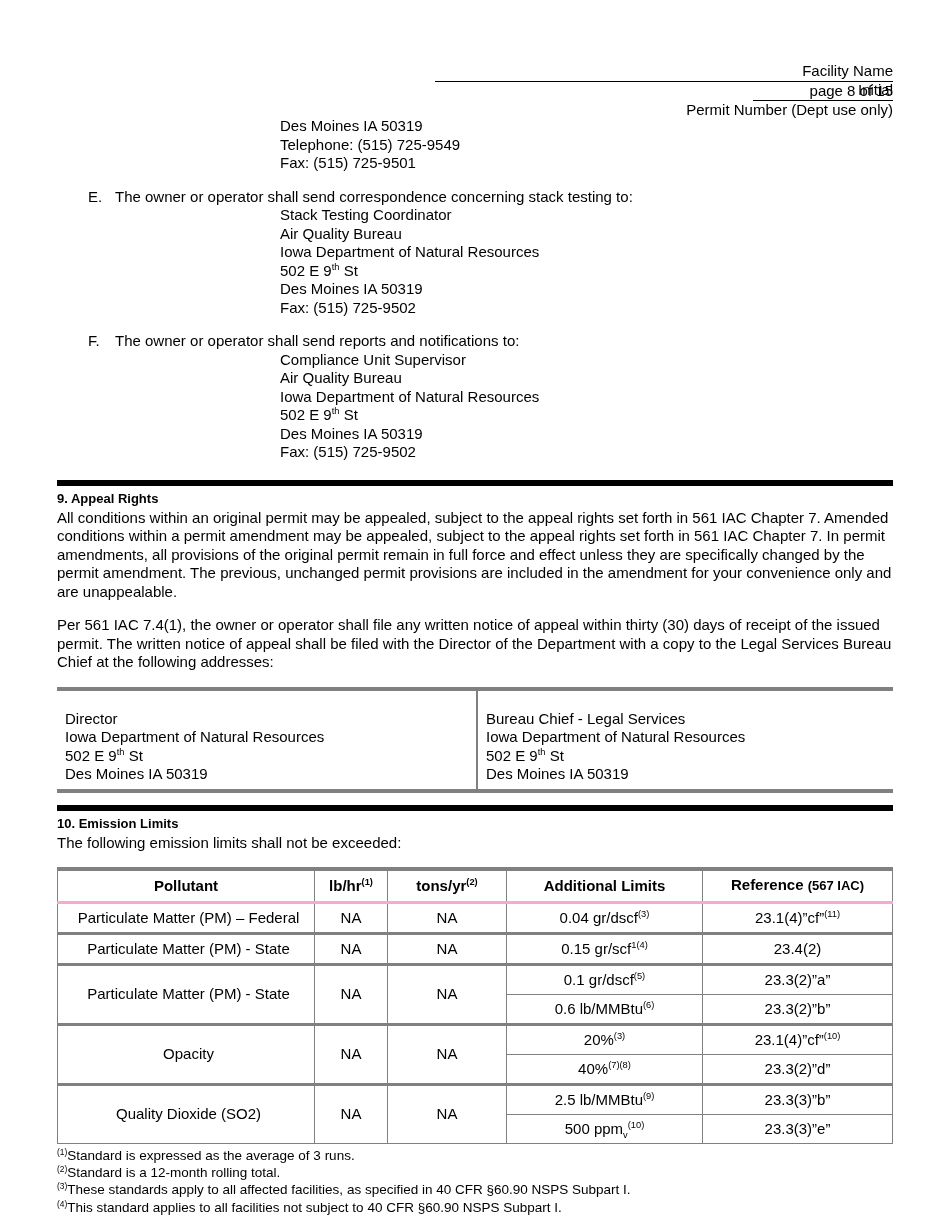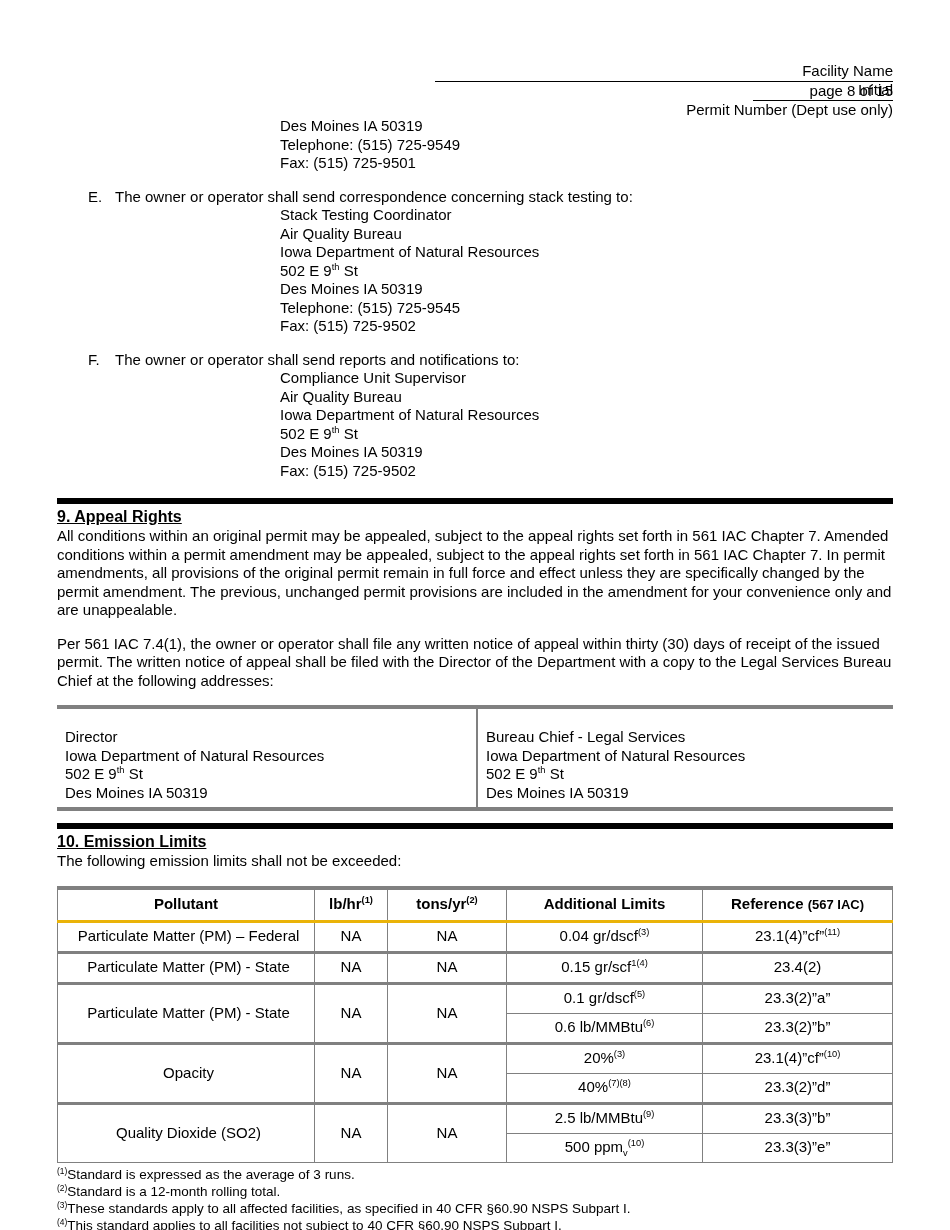--- a/index.html
+++ b/index.html
@@ -26,34 +26,34 @@
   .top-addr { margin-top:17px; }
 
   .item { display:flex; margin-top:15px; }
   .item-letter { width:27px; margin-left:31px; flex:none; }
   .item-lead { flex:1; }
 
   
   .bar { height:6px; background:#000; }
   .bar-9  { margin-top:18px; }
   .bar-10 { margin-top:12px; }
-  .sec-title { font-weight:bold; font-size:16px; line-height:21px; margin-top:2px;text-decoration:underline; }
+  .sec-title { font-weight:bold; font-size:13px; line-height:21px; margin-top:2px; }
   .para { margin-top:0; }
   .para + .para { margin-top:13px; }
 
   
   .addr-table { display:flex; border-top:4px solid #808080; border-bottom:4px solid #808080; margin-top:10px; }
   .addr-col { padding:19px 8px 5px 8px; box-sizing:border-box; }
   .addr-col-left { width:421px; border-right:2px solid #808080; flex:none; }
   .addr-col-right { flex:1; }
 
   
   table.em { width:100%; border-collapse:collapse; table-layout:fixed; margin-top:15px; }
   table.em th, table.em td { border:1.5px solid #808080; text-align:center; padding:0 4px; font-size:15px; }
-  table.em th { font-weight:bold; height:30px; border-top:4px solid #808080; border-bottom:3px solid #eab308; }
+  table.em th { font-weight:bold; height:30px; border-top:4px solid #808080; border-bottom:3px solid #f9a8d4; }
   table.em td { height:28px; }
   table.em tr.major > td { border-top:3px solid #808080; }
   table.em td.pol { text-align:center; padding-left:9px; }
   .hdr-small { font-size:13px; }
 
   sup { font-size:0.62em; line-height:0; vertical-align:super;text-align:center; }
   sub { font-size:0.62em; line-height:0; vertical-align:sub; }
 
   .footnotes { font-size:13.5px; line-height:17.2px; margin-top:3px; }
 </style>
@@ -84,21 +84,20 @@
   <div class="item">
     <span class="item-letter">E.</span>
     <span class="item-lead">The owner or operator shall send correspondence concerning stack testing to:</span>
   </div>
   <div class="addr-block">
     <div>Stack Testing Coordinator</div>
     <div>Air Quality Bureau</div>
     <div>Iowa Department of Natural Resources</div>
     <div>502 E 9<sup>th</sup> St</div>
     <div>Des Moines IA 50319</div>
-    <div>Telephone: (515) 725-9545</div>
     <div>Fax: (515) 725-9502</div>
   </div>
 
   <div class="item">
     <span class="item-letter">F.</span>
     <span class="item-lead">The owner or operator shall send reports and notifications to:</span>
   </div>
   <div class="addr-block">
     <div>Compliance Unit Supervisor</div>
     <div>Air Quality Bureau</div>

